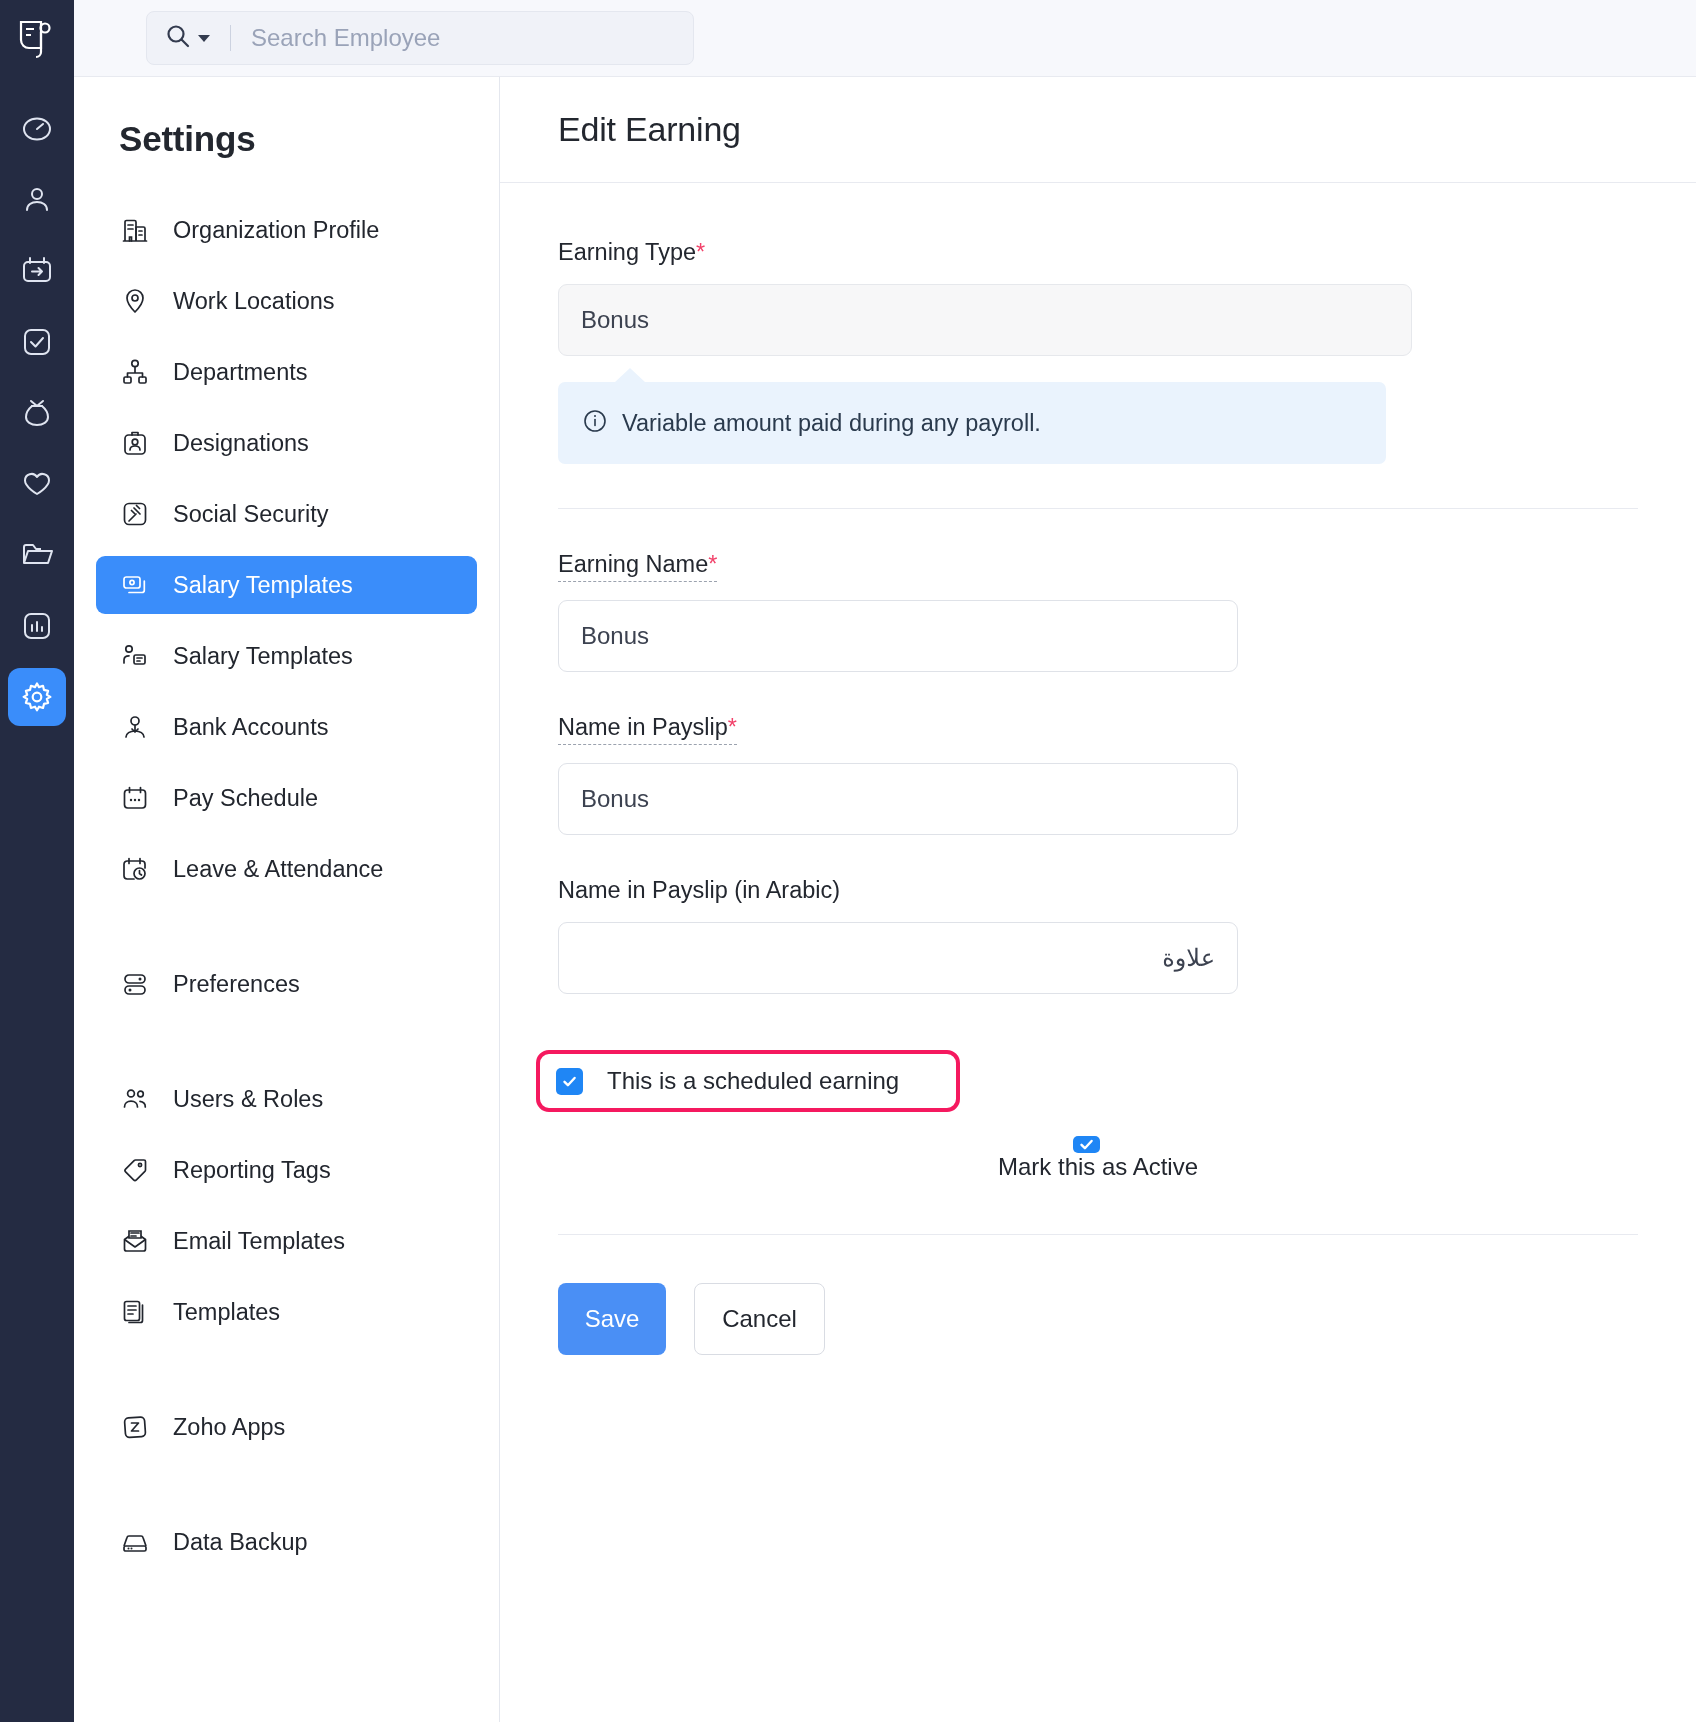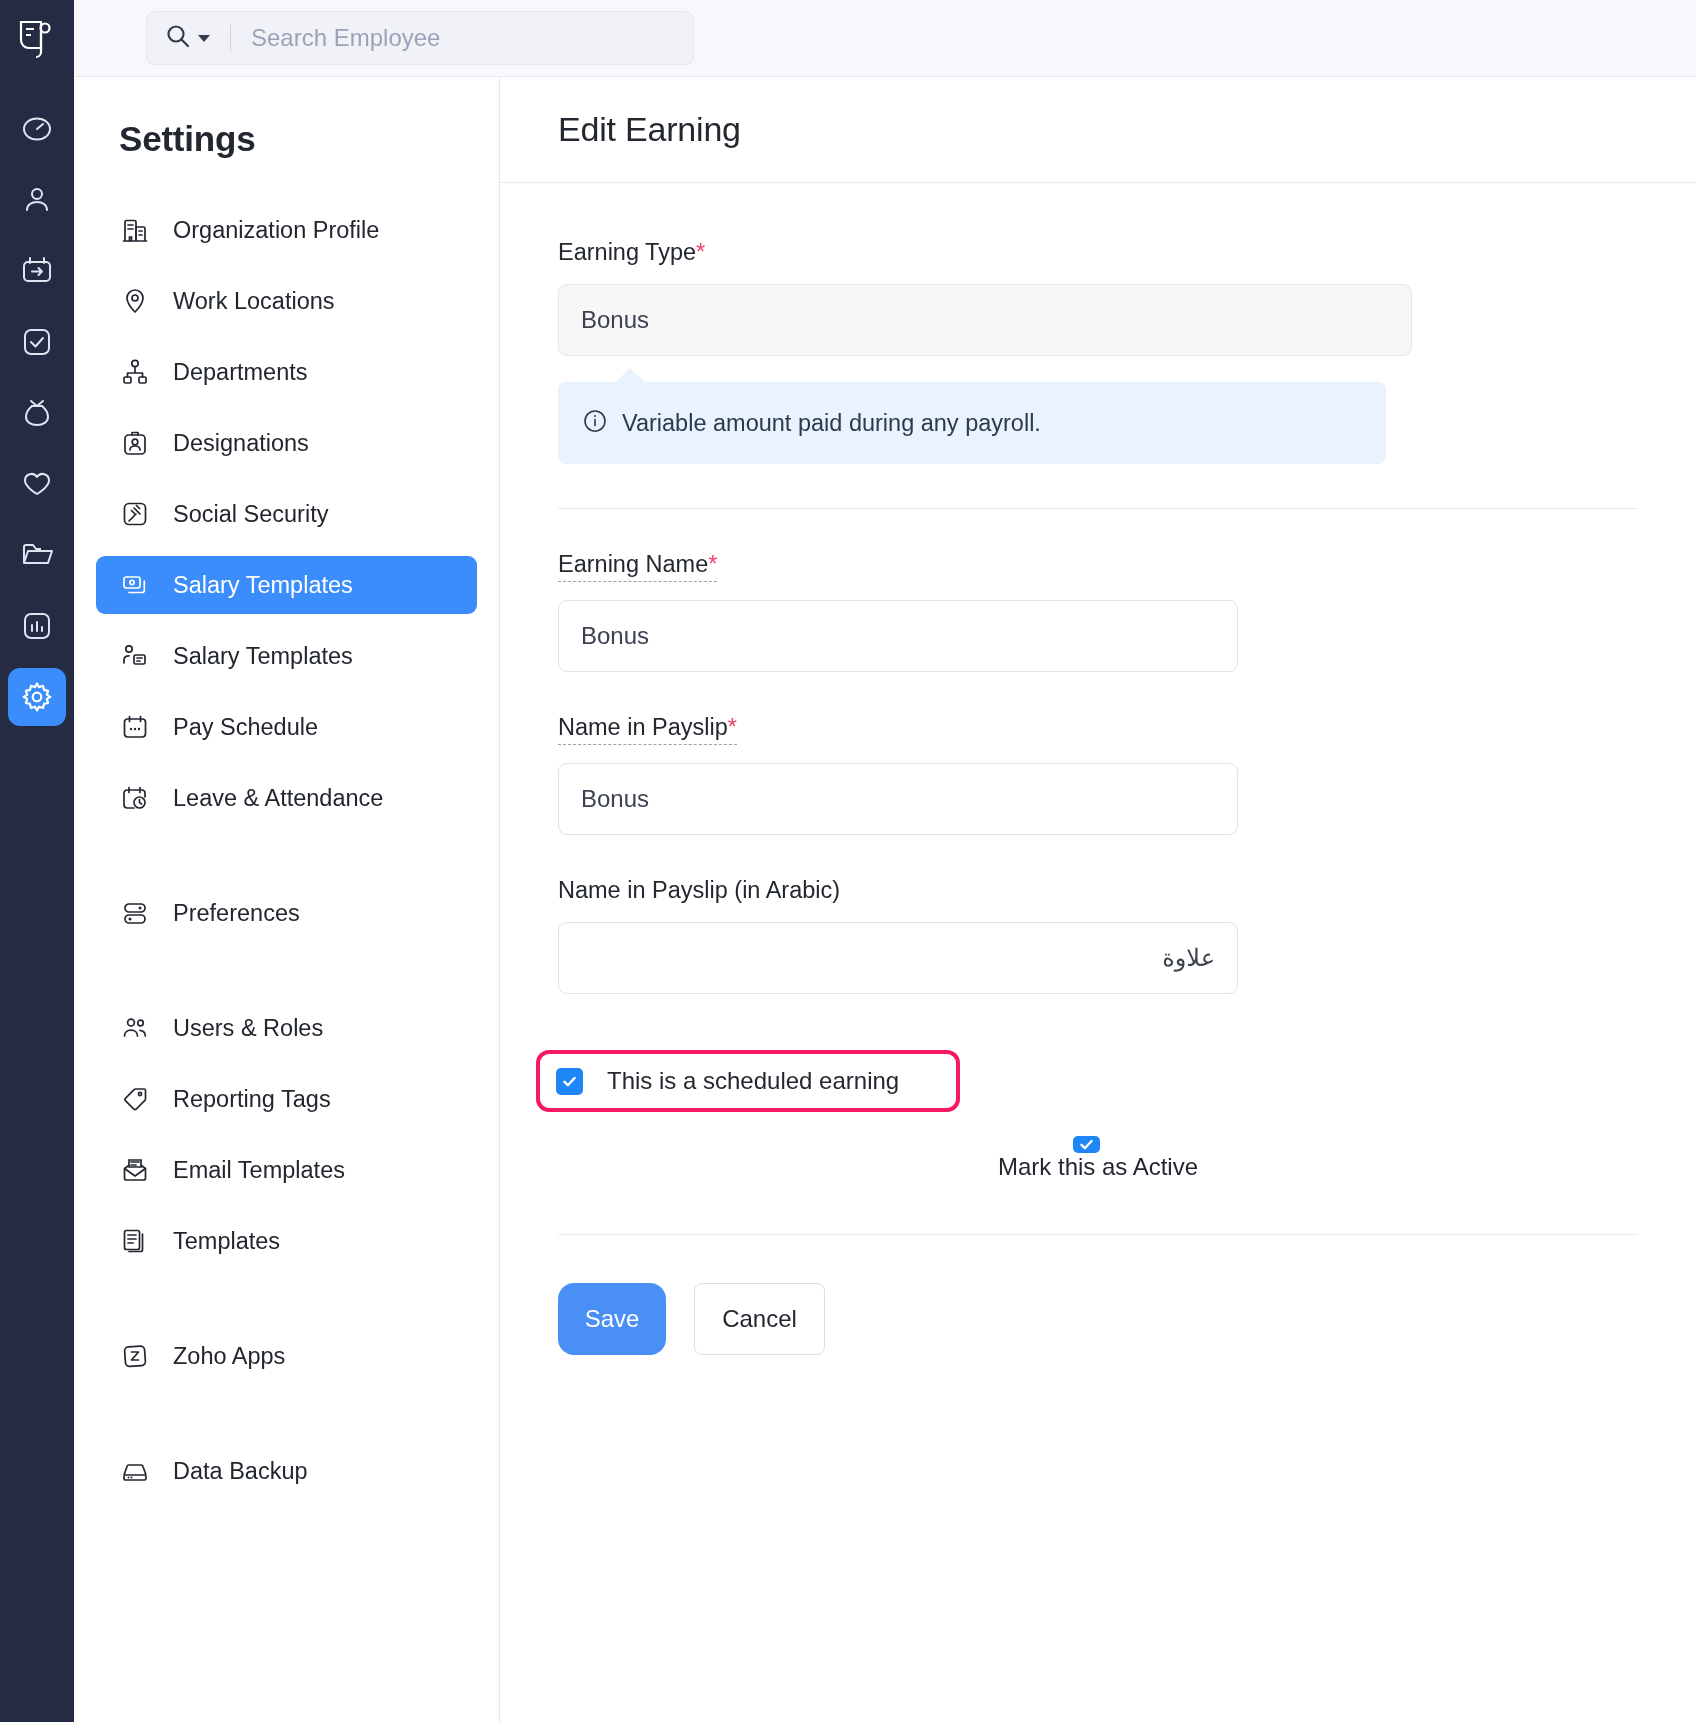--- a/index.html
+++ b/index.html
@@ -160,21 +160,21 @@
   .check-lbl { font-size: 24px; color: #23272f; }
   .hl-box {
     border: 4px solid #f5195f; border-radius: 13px;
     padding: 13px 18px 13px 16px; margin-left: -22px;
     display: inline-flex; align-items: center; width: 424px;
   }
   .hl-box .cb { margin-right: 24px; }
 
   .actions { display: flex; gap: 28px; margin-top: 48px; padding-top: 0; }
   .btn-save {
-    background: #4a8ff5; color: #fff; border: none; border-radius: 16px;
+    background: #4a8ff5; color: #fff; border: none; border-radius: 8px;
     width: 108px; height: 72px; font-size: 24px;
     font-family: "Liberation Sans", sans-serif; cursor: pointer;
   }
   .btn-cancel {
     background: #fff; color: #23272f; border: 1px solid #d9dce3; border-radius: 8px;
     width: 131px; height: 72px; font-size: 24px;
     font-family: "Liberation Sans", sans-serif; cursor: pointer;
   }
   .sep-top { height: 1px; background: #e8eaf0; margin-top: 54px; }
 </style>
@@ -364,20 +364,30 @@
               <svg width="28" height="28" viewBox="0 0 28 28" fill="none" stroke="#22262e" stroke-width="1.7">
                 <circle cx="8" cy="7" r="3.2"></circle>
                 <path d="M3 21v-3c0-2.6 2.2-4.2 5-4.2" stroke-linecap="round"></path>
                 <rect x="13" y="13" width="11" height="9" rx="1.6"></rect>
                 <path d="M16 16h5M16 19h3" stroke-linecap="round"></path>
               </svg>
             </span>
             <span class="mi-label">Salary Templates</span>
           </div>
 
+          <div class="menu-item">
+            <span class="mi-icon">
+              <svg width="28" height="28" viewBox="0 0 28 28" fill="none" stroke="#22262e" stroke-width="1.7">
+                <circle cx="14" cy="8" r="4"></circle>
+                <path d="M14 12v7M11 16l3 3 3-3" stroke-linecap="round" stroke-linejoin="round"></path>
+                <path d="M5 24c0-3.6 4-6 9-6s9 2.4 9 6" stroke-linecap="round"></path>
+              </svg>
+            </span>
+            <span class="mi-label">Bank Accounts</span>
+          </div>
 
           <div class="menu-item">
             <span class="mi-icon">
               <svg width="28" height="28" viewBox="0 0 28 28" fill="none" stroke="#22262e" stroke-width="1.7">
                 <rect x="3.5" y="6" width="21" height="18" rx="3.2"></rect>
                 <path d="M8.5 3.5v5M19.5 3.5v5" stroke-linecap="round"></path>
                 <circle cx="10" cy="16" r="1.2" fill="#22262e" stroke="none"></circle>
                 <circle cx="14" cy="16" r="1.2" fill="#22262e" stroke="none"></circle>
                 <circle cx="18" cy="16" r="1.2" fill="#22262e" stroke="none"></circle>
               </svg>

